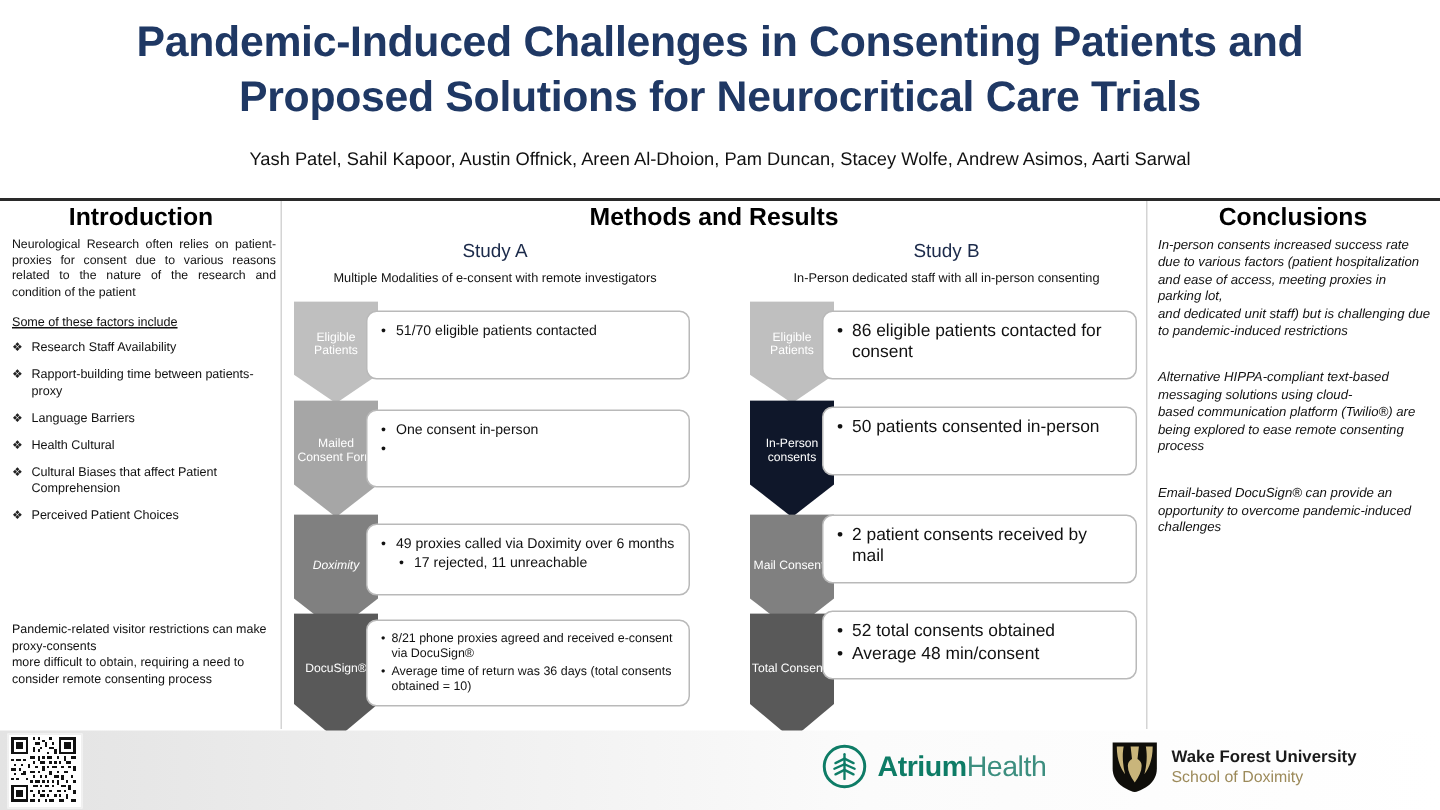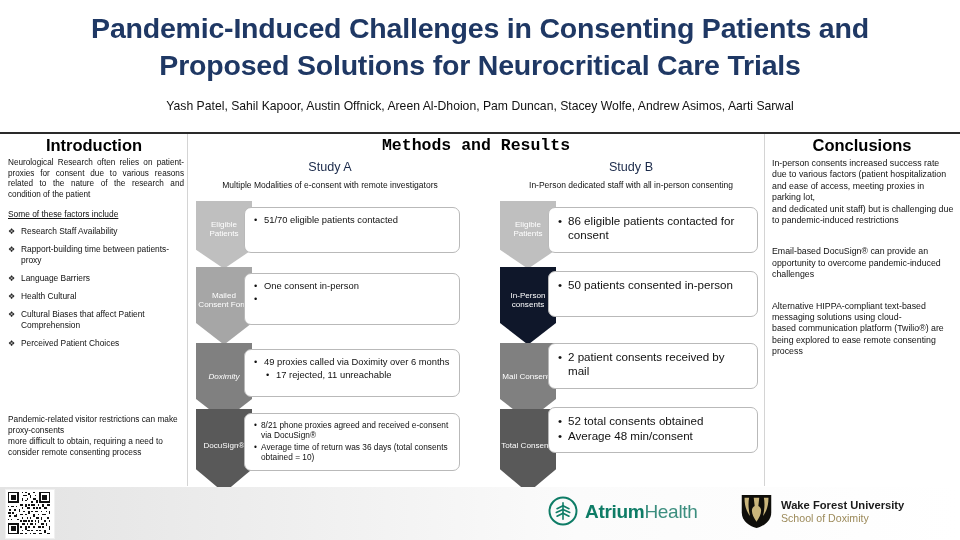--- a/index.html
+++ b/index.html
@@ -38,21 +38,21 @@
   .vrule.left{left:187px;}
   .vrule.right{left:764px;}
 
   
   .sec-head{
     position:absolute;
     font-size:16.5px;font-weight:bold;color:#000000;
     text-align:center;
   }
   #head-intro{left:4px;top:136px;width:180px;}
-  #head-methods{left:200px;top:136px;width:552px;font-family:Liberation Mono, monospace;}
+  #head-methods{left:200px;top:136px;width:552px;}
   #head-conc{left:768px;top:136px;width:188px;}
 
   
   .intro-col{position:absolute;left:8px;top:158px;width:176px;}
   .intro-p{
     font-size:8.2px;line-height:10.6px;color:#111;
     text-align:justify;margin:0 0 9px 0;
   }
   .intro-sub{
     font-size:8.4px;line-height:11px;color:#111;
@@ -118,20 +118,21 @@
   .bubble li.sub{padding-left:22px;}
   .bubble li.sub .bul{left:12px;}
   .bubble li.tight{padding-left:7px;}
   .bubble li.tight .bul{left:0;}
 
   
   .conc-col{position:absolute;left:772px;top:158px;width:182px;}
   .conc-p{
     font-size:8.8px;line-height:11.4px;color:#111;
     margin:0 0 20px 0;
+    font-style:italic;
   }
 
   
   .footer-band{
     position:absolute;left:0;top:487px;width:960px;height:53px;
     background:linear-gradient(90deg,#e3e3e3 0%,#eeeeee 28%,#fbfbfb 60%,#ffffff 100%);
   }
   .qr{
     position:absolute;left:5px;top:489px;width:48px;height:48px;
     background:#fff;border:1px solid #f0f0f0;
@@ -256,22 +257,22 @@
           <ul>
             <li><span class="bul">•</span><span>52 total consents obtained</span></li>
             <li><span class="bul">•</span><span>Average 48 min/consent</span></li>
           </ul>
         </div>
       </div>
   </div>
 
   <div class="conc-col" id="conc-col">
       <p class="conc-p">In-person consents increased success rate due to various factors (patient hospitalization and ease of access, meeting proxies in parking lot,<br>and dedicated unit staff) but is challenging due to pandemic-induced restrictions</p>
+      <p class="conc-p">Alternative HIPPA-compliant text-based messaging solutions using cloud-<br>based communication platform (Twilio®) are being explored to ease remote consenting process</p>
       <p class="conc-p">Email-based DocuSign® can provide an opportunity to overcome pandemic-induced challenges</p>
-      <p class="conc-p">Alternative HIPPA-compliant text-based messaging solutions using cloud-<br>based communication platform (Twilio®) are being explored to ease remote consenting process</p>
     </div>
 
   <div class="footer-band"></div>
 
   <div class="qr">
     <svg viewBox="0 0 29 29" width="46" height="46" shape-rendering="crispEdges">
       <rect width="29" height="29" fill="#fff"></rect>
       <g fill="#111">
         <rect x="1" y="1" width="7" height="1"></rect>
           <rect x="1" y="7" width="7" height="1"></rect>

